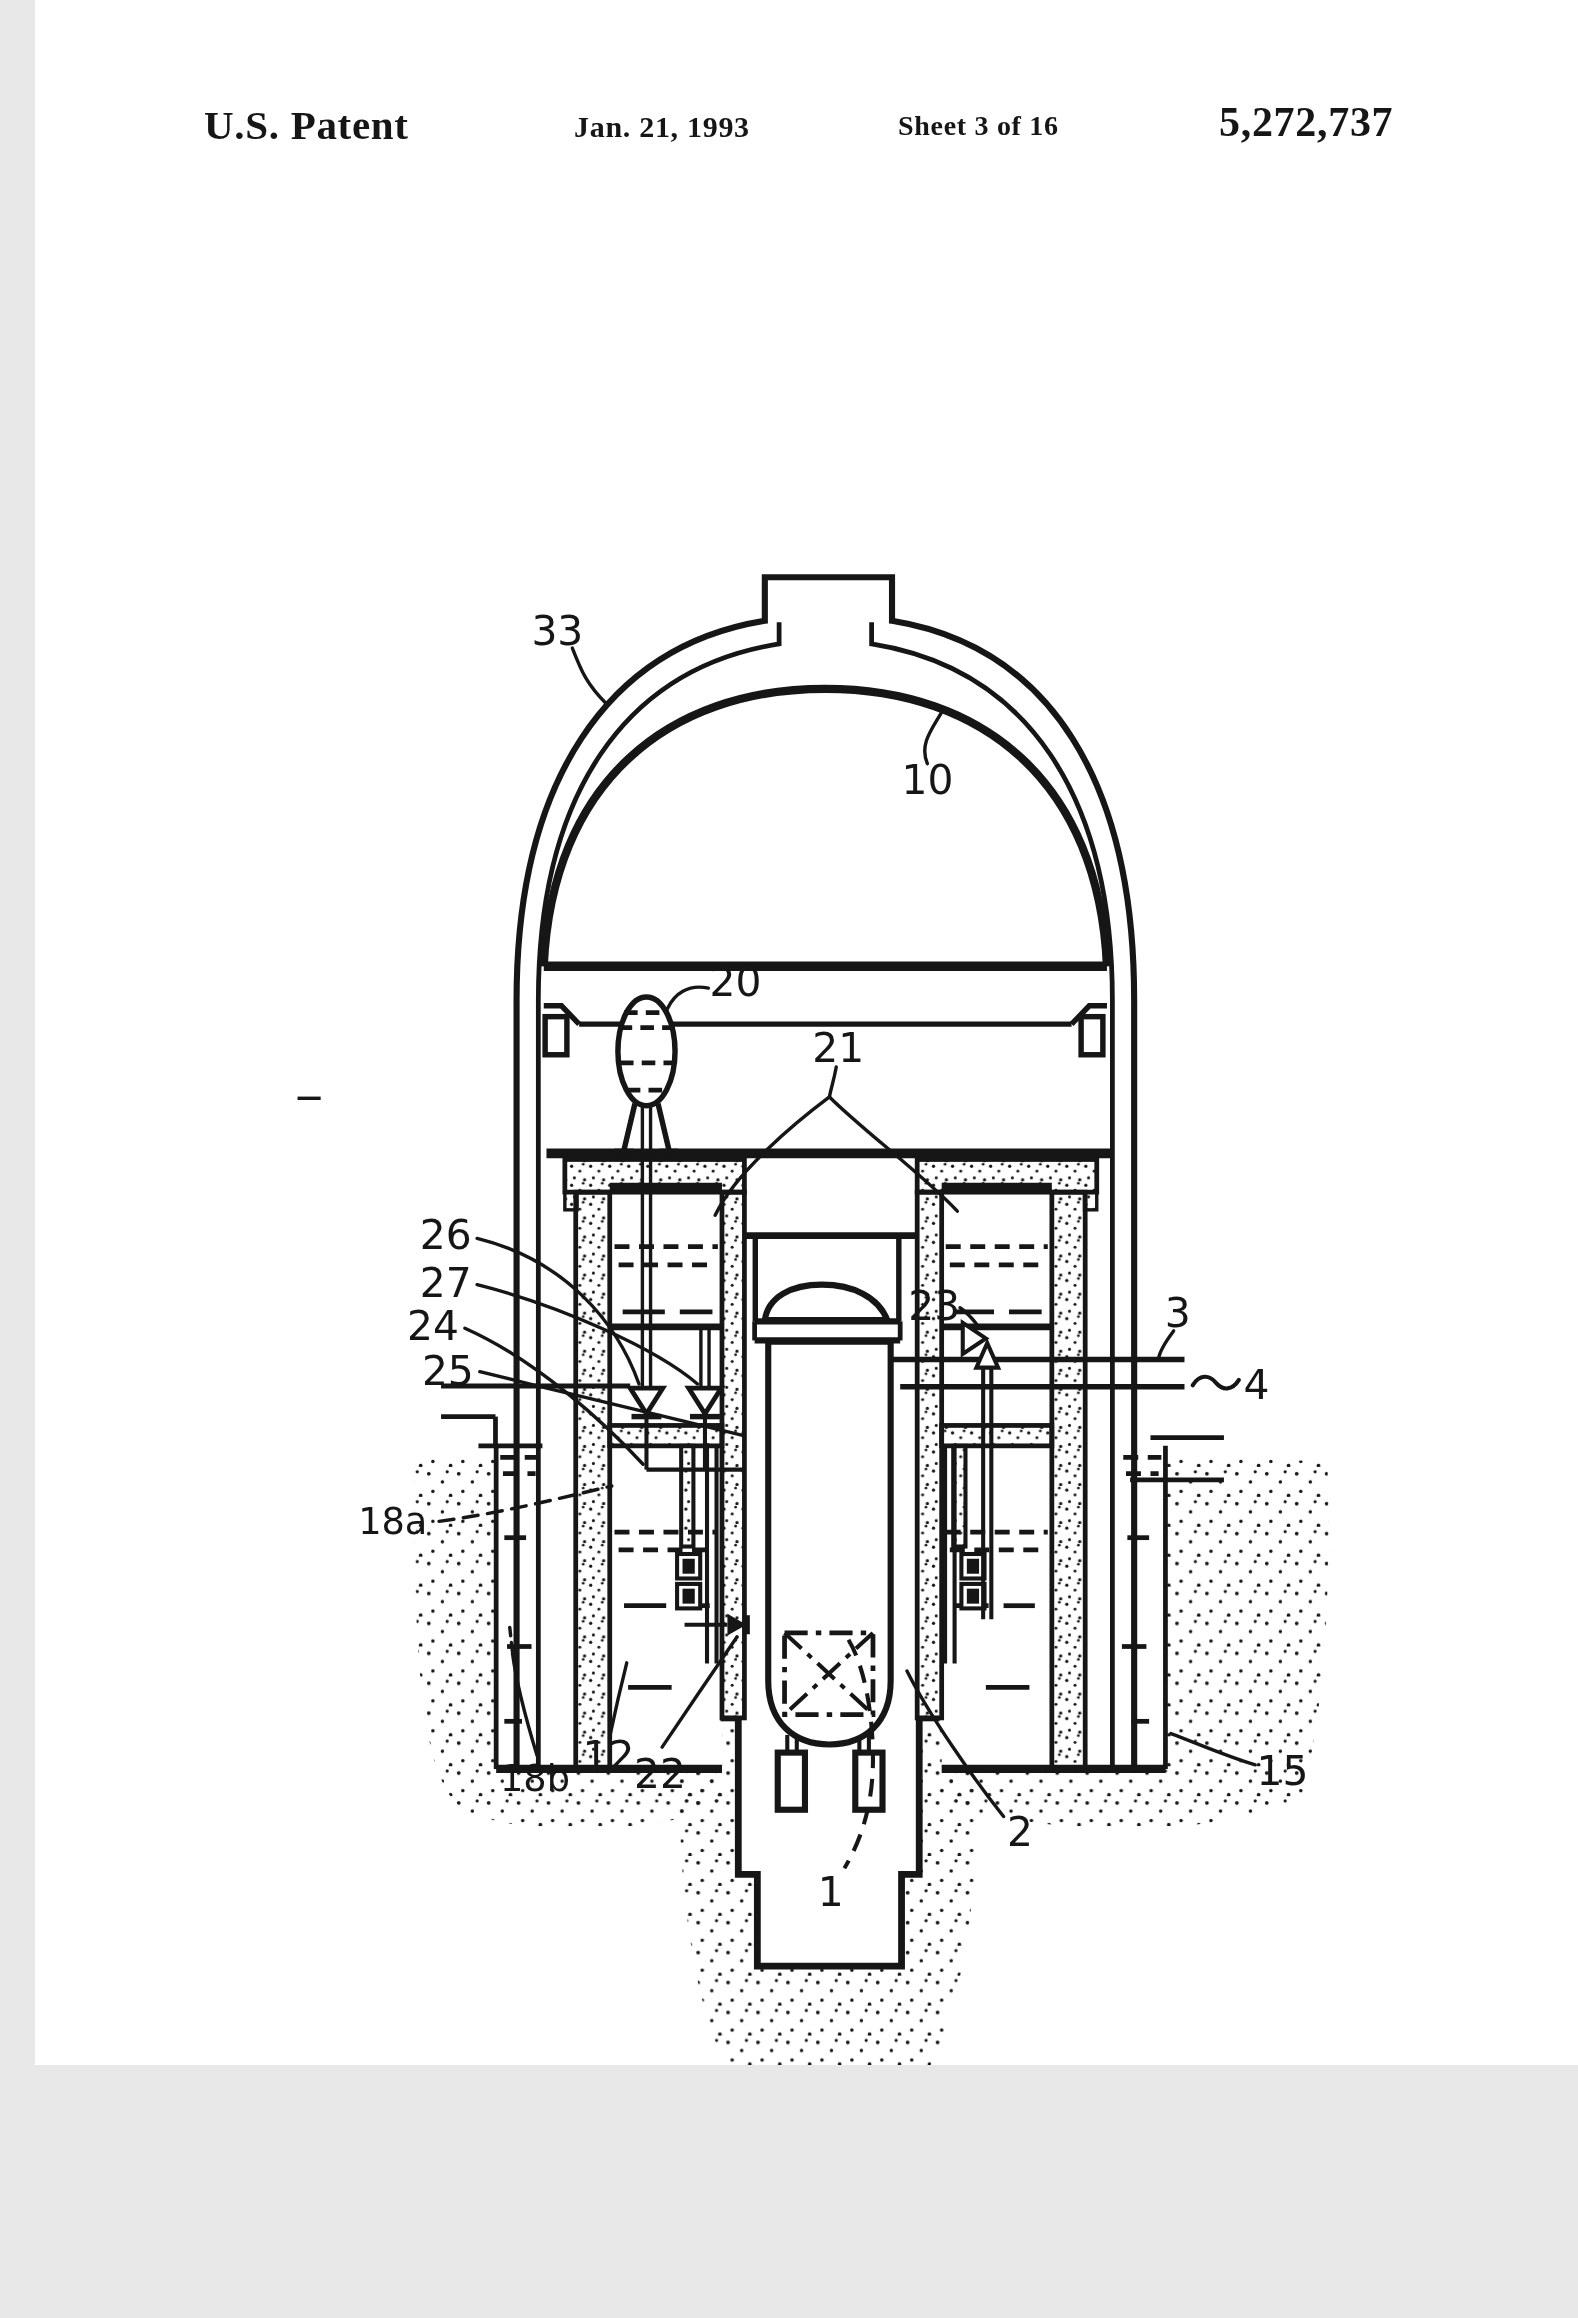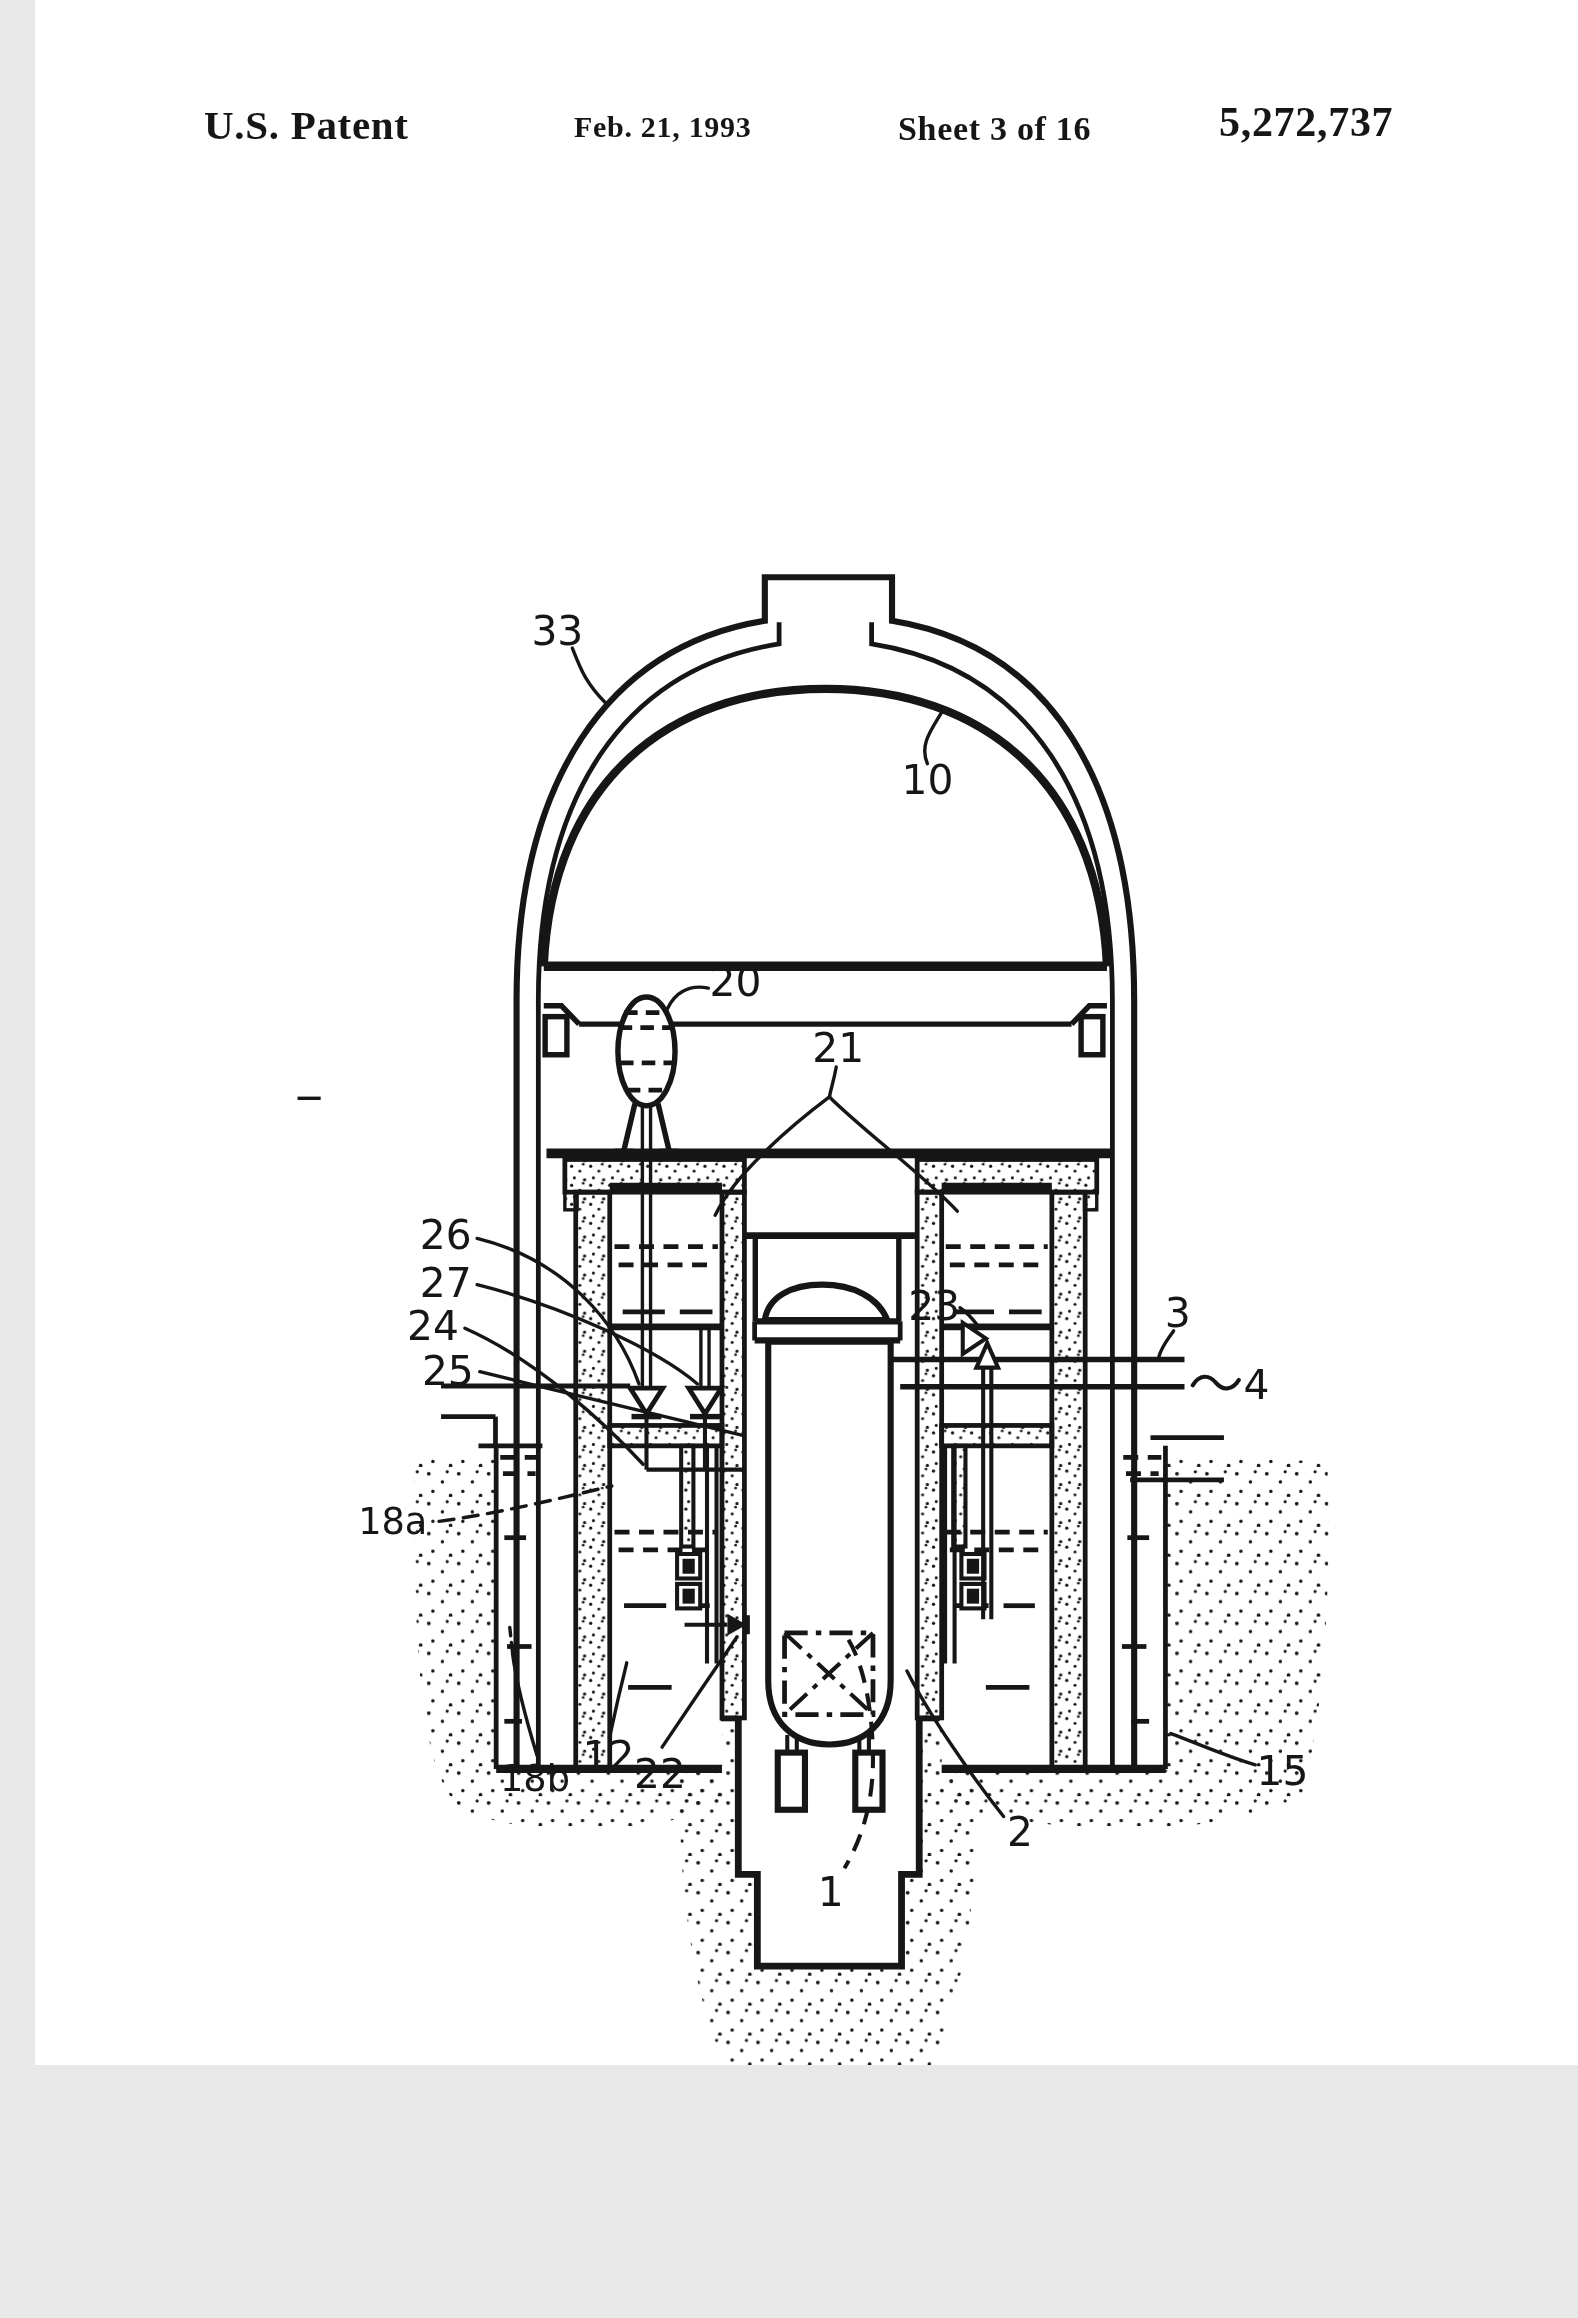--- a/index.html
+++ b/index.html
@@ -1,34 +1,34 @@
 <!DOCTYPE html>
 <html style="font-size:11px"><head>
 <meta charset="utf-8">
 <style>
   html,body{margin:0;padding:0;background:#e8e8e8;}
   .sheet{position:relative;width:1578px;height:2065px;background:#ffffff;overflow:hidden;
          font-family:"Liberation Serif", serif;color:#161616;margin-left:35px;}
   .hdr{position:absolute;white-space:nowrap;font-weight:bold;letter-spacing:0.7px;}
   .hdr-title{left:169px;top:101px;font-size:41px;}
   .hdr-date{left:539px;top:110px;font-size:30px;}
-  .hdr-sheet{left:863px;top:110px;font-size:34px;}
+  .hdr-sheet{left:863px;top:110px;font-size:28px;}
   .hdr-patno{left:1184px;top:98px;font-size:42px;text-align:center;}
   .fig-caption{position:absolute;left:680px;top:395px;font-size:48px;font-weight:bold;
                font-family:"DejaVu Sans", sans-serif;letter-spacing:6.8px;white-space:pre;}
   svg{position:absolute;left:0;top:0;}
   svg text.lbl{font-family:"DejaVu Sans", sans-serif;fill:#161616;}
 </style>
 </head>
 <body>
 
 <div class="sheet">
 
   <div class="hdr hdr-title">U.S. Patent</div>
-  <div class="hdr hdr-date">Feb. 21, 1993</div>
+  <div class="hdr hdr-date">Jan. 21, 1993</div>
   <div class="hdr hdr-sheet">Sheet 3 of 16</div>
   <div class="hdr hdr-patno">5,272,737</div>
 
 
   <svg width="1578" height="2319" viewBox="0 0 2320 3408">
     <defs>
       <pattern id="pc" width="28" height="28" patternUnits="userSpaceOnUse">
         <circle cx="5" cy="6" r="2.4" fill="#161616"></circle>
           <circle cx="17" cy="13" r="2.2" fill="#161616"></circle>
         <circle cx="9" cy="23" r="2.2" fill="#161616"></circle>

